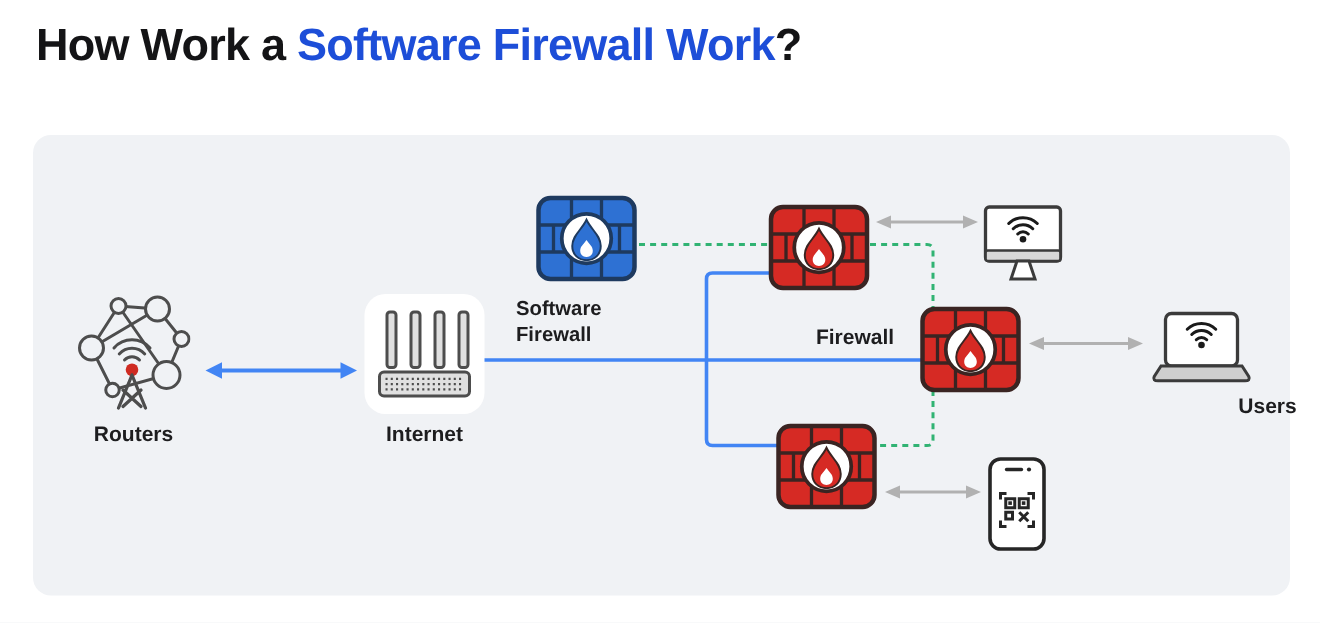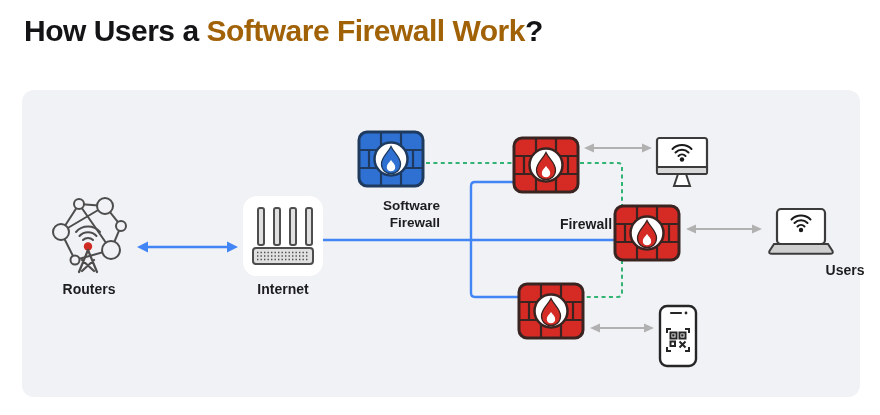--- a/index.html
+++ b/index.html
@@ -4,48 +4,48 @@
 <style>
   html,body{margin:0;padding:0;}
   body{
     width:880px;height:415px;position:relative;background:#ffffff;
     font-family:"Liberation Sans", sans-serif;overflow:hidden;
   }
   .page-title{
     position:absolute;left:24px;top:14px;margin:0;
     font-size:30px;font-weight:700;letter-spacing:-0.5px;color:#141416;
   }
-  .page-title .hl{color:#a16207;}
+  .page-title .hl{color:#1d4ed8;}
   .canvas{
     position:absolute;left:22px;top:90px;width:838px;height:307px;
     background:#f0f2f5;border-radius:12px;
   }
   .connectors{position:absolute;left:0;top:0;width:880px;height:415px;pointer-events:none;}
   .node{position:absolute;}
   .label{
     position:absolute;transform:translateX(-50%);
-    font-size:14px;font-weight:700;color:#1d1d1f;text-align:right;
+    font-size:14px;font-weight:700;color:#1d1d1f;text-align:left;
     white-space:nowrap;line-height:1.25;
   }
   .label.wrap{white-space:normal;width:96px;font-size:13.5px;}
   .router-card{
     position:absolute;left:243px;top:196px;width:80px;height:80px;
     background:#ffffff;border-radius:14px;display:flex;align-items:center;justify-content:center;
   }
   .fw-red{--fw:#d62a24;--dk:#3a2422;}
   .fw-blue{--fw:#2e71d3;--dk:#1e3a5f;}
   .fw-box svg .brick{fill:var(--fw);stroke:var(--dk);}
   .fw-box svg .mortar{stroke:var(--dk);}
   .fw-box svg .ring{fill:#ffffff;stroke:var(--dk);}
   .fw-box svg .flame{fill:var(--fw);stroke:var(--dk);}
 </style>
 </head>
 <body>
 
-<h1 class="page-title"><span>How Users a </span><span class="hl">Software Firewall Work</span><span>?</span></h1>
+<h1 class="page-title"><span>How Work a </span><span class="hl">Software Firewall Work</span><span>?</span></h1>
 
 <div class="canvas"></div>
 
 <svg class="connectors" viewBox="0 0 880 415">
   <g stroke="#4285f4" fill="#4285f4">
     <line x1="146" y1="247" x2="229" y2="247" stroke-width="2.6"></line>
     <polygon points="137,247 148,241.5 148,252.5" stroke="none"></polygon>
     <polygon points="238,247 227,241.5 227,252.5" stroke="none"></polygon>
   </g>
   <g stroke="#4285f4" fill="none" stroke-width="2.4">
@@ -138,21 +138,21 @@
     <rect class="brick" x="2" y="2" width="64" height="54" rx="8" stroke-width="3"></rect>
     <g class="mortar" fill="none" stroke-width="2.2">
       <path d="M2,20 H66 M2,38 H66"></path>
       <path d="M24,2 V20 M44,2 V20 M12,20 V38 M56,20 V38 M24,38 V56 M44,38 V56"></path>
     </g>
     <circle class="ring" cx="34" cy="29" r="16.5" stroke-width="2.5"></circle>
     <path class="flame" stroke-width="1.3" d="M34,16.5 C31,23 24.5,27 24.5,34 C24.5,39.8 28.8,43.5 34,43.5 C39.2,43.5 43.5,39.8 43.5,34 C43.5,27 37,23 34,16.5 Z"></path>
     <path fill="#ffffff" d="M34,30 C32,33 29.8,34.2 29.8,37.2 C29.8,39.8 31.7,41.3 34,41.3 C36.3,41.3 38.2,39.8 38.2,37.2 C38.2,34.2 36,33 34,30 Z"></path>
   </svg>
 </div>
-<div class="label" style="left:564px;top:216px;padding-left:44px;">Firewall</div>
+<div class="label" style="left:548px;top:216px;padding-left:44px;">Firewall</div>
 
 <div class="node fw-box fw-red" style="left:613px;top:204px;">
   <svg width="68" height="58" viewBox="0 0 68 58">
     <rect class="brick" x="2" y="2" width="64" height="54" rx="8" stroke-width="3"></rect>
     <g class="mortar" fill="none" stroke-width="2.2">
       <path d="M2,20 H66 M2,38 H66"></path>
       <path d="M24,2 V20 M44,2 V20 M12,20 V38 M56,20 V38 M24,38 V56 M44,38 V56"></path>
     </g>
     <circle class="ring" cx="34" cy="29" r="16.5" stroke-width="2.5"></circle>
     <path class="flame" stroke-width="1.3" d="M34,16.5 C31,23 24.5,27 24.5,34 C24.5,39.8 28.8,43.5 34,43.5 C39.2,43.5 43.5,39.8 43.5,34 C43.5,27 37,23 34,16.5 Z"></path>

